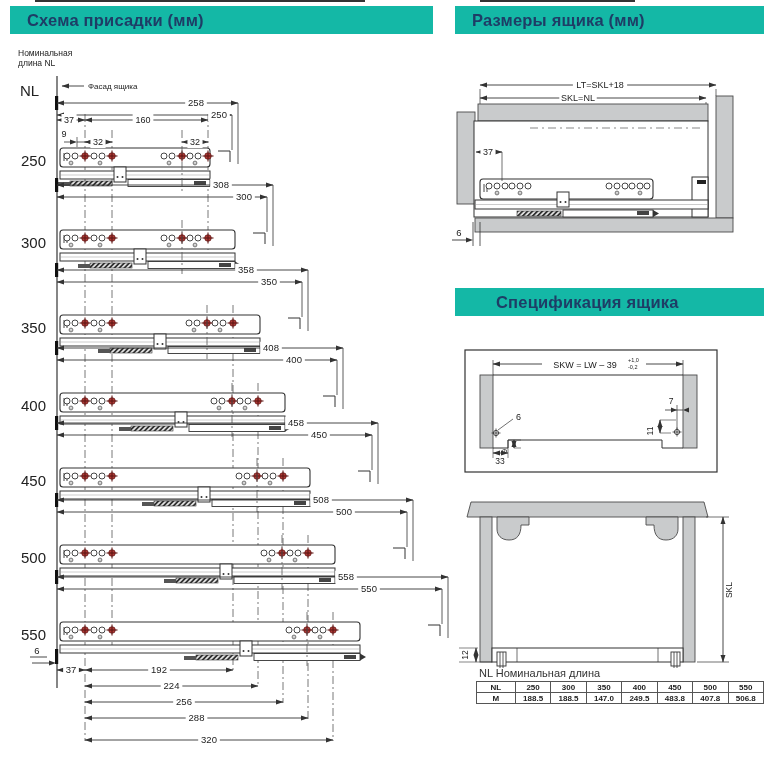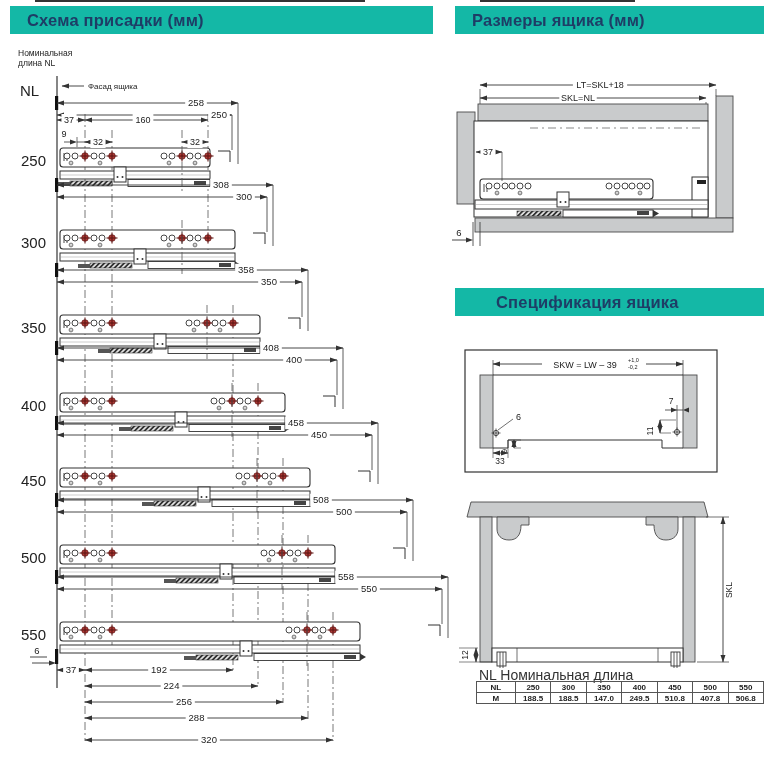--- a/index.html
+++ b/index.html
@@ -4,21 +4,21 @@
 <style>
   html,body{margin:0;padding:0;background:#fff;}
   .canvas{position:relative;width:764px;height:761px;background:#fff;overflow:hidden;
           font-family:"Liberation Sans",sans-serif;}
   #drawing{position:absolute;left:0;top:0;}
   .band{position:absolute;height:28px;background:#14b8a6;display:flex;align-items:center;}
   .band span{font-size:16.5px;font-weight:bold;color:#1e3d66;padding-left:17px;letter-spacing:.2px;}
   .band-left{left:10px;top:6px;width:423px;}
   .band-right{left:455px;top:6px;width:344px;}
   .band-spec{left:455px;top:288px;width:304px;padding-left:24px;}
-  .caption{position:absolute;left:479px;top:667px;font-size:14px;color:#333;}
+  .caption{position:absolute;left:479px;top:667px;font-size:11px;color:#333;}
   #spec-table{position:absolute;left:476px;top:681px;border-collapse:collapse;
               font-size:8px;font-weight:bold;color:#222;table-layout:fixed;}
   #spec-table td{border:1px solid #555;width:33px;height:10px;text-align:center;padding:0 1px;}
   #spec-table td:first-child{width:37px;}
   #spec-table{border:1.4px solid #444;}
 </style>
 </head>
 <body>
 
 <div class="canvas">
@@ -624,19 +624,19 @@
           <td>450</td>
           <td>500</td>
           <td>550</td>
         </tr>
         <tr>
           <td>M</td>
           <td>188.5</td>
           <td>188.5</td>
           <td>147.0</td>
           <td>249.5</td>
-          <td>510.8</td>
+          <td>483.8</td>
           <td>407.8</td>
           <td>506.8</td>
         </tr>
       </tbody>
     </table>
 </div>
 
 </body></html>

